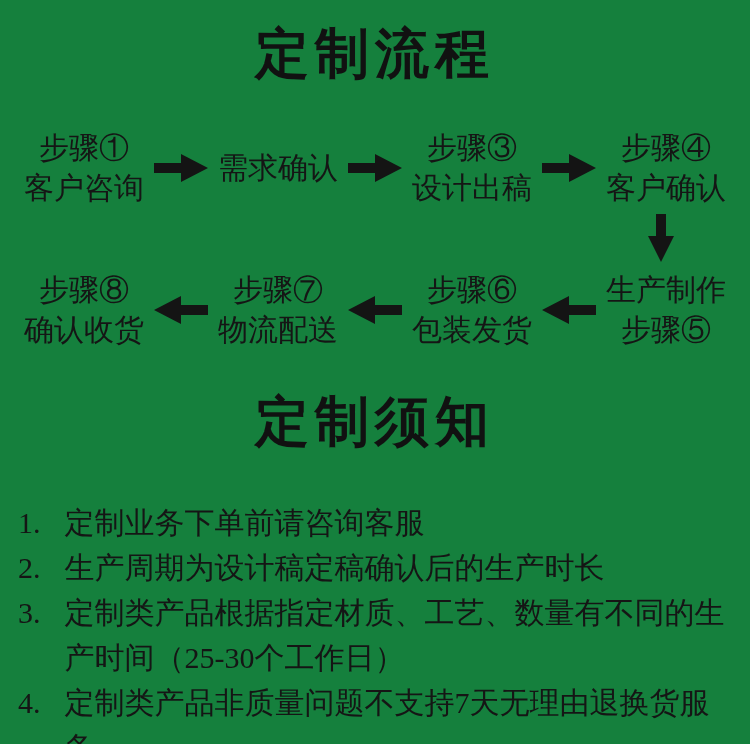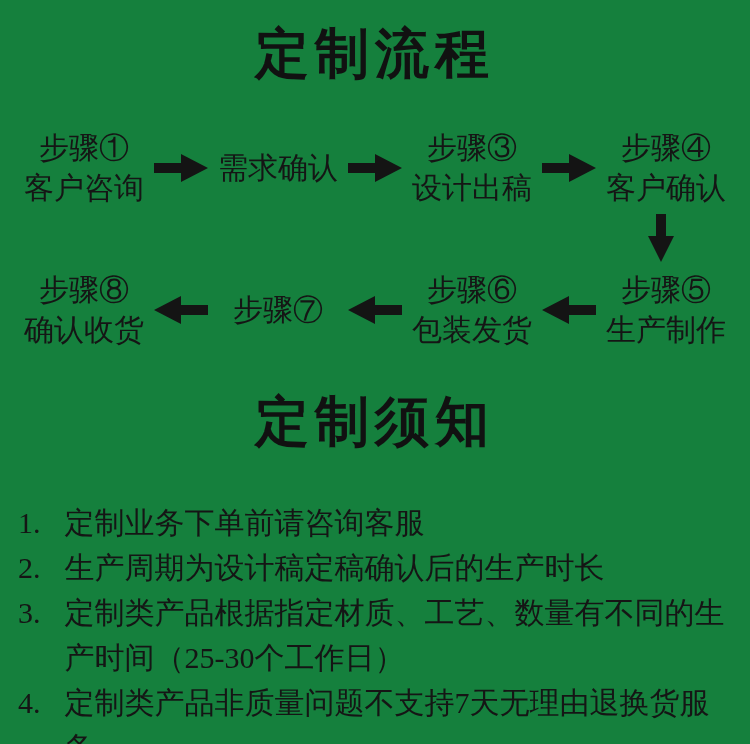--- a/index.html
+++ b/index.html
@@ -136,38 +136,39 @@
       <div>步骤⑧</div>
       <div>确认收货</div>
     </div>
     <div class="harrow">
       <svg width="54" height="30" viewBox="0 0 54 30">
           <path class="arrow-fill" d="M54 10 H27 V1 L0 15 L27 29 V20 H54 Z"></path>
         </svg>
     </div>
     <div class="step">
       <div>步骤⑦</div>
+      <div>物流配送</div>
     </div>
     <div class="harrow">
       <svg width="54" height="30" viewBox="0 0 54 30">
           <path class="arrow-fill" d="M54 10 H27 V1 L0 15 L27 29 V20 H54 Z"></path>
         </svg>
     </div>
     <div class="step">
       <div>步骤⑥</div>
       <div>包装发货</div>
     </div>
     <div class="harrow">
       <svg width="54" height="30" viewBox="0 0 54 30">
           <path class="arrow-fill" d="M54 10 H27 V1 L0 15 L27 29 V20 H54 Z"></path>
         </svg>
     </div>
     <div class="step">
+      <div>生产制作</div>
       <div>步骤⑤</div>
-      <div>生产制作</div>
     </div>
   </div>
 
   <h1 class="big-title" style="padding-top:36px">定制须知</h1>
 
   <div class="notice-list">
     <div class="notice-item">
       <span class="notice-num">1.</span>
       <span class="notice-text">定制业务下单前请咨询客服</span>
     </div>

